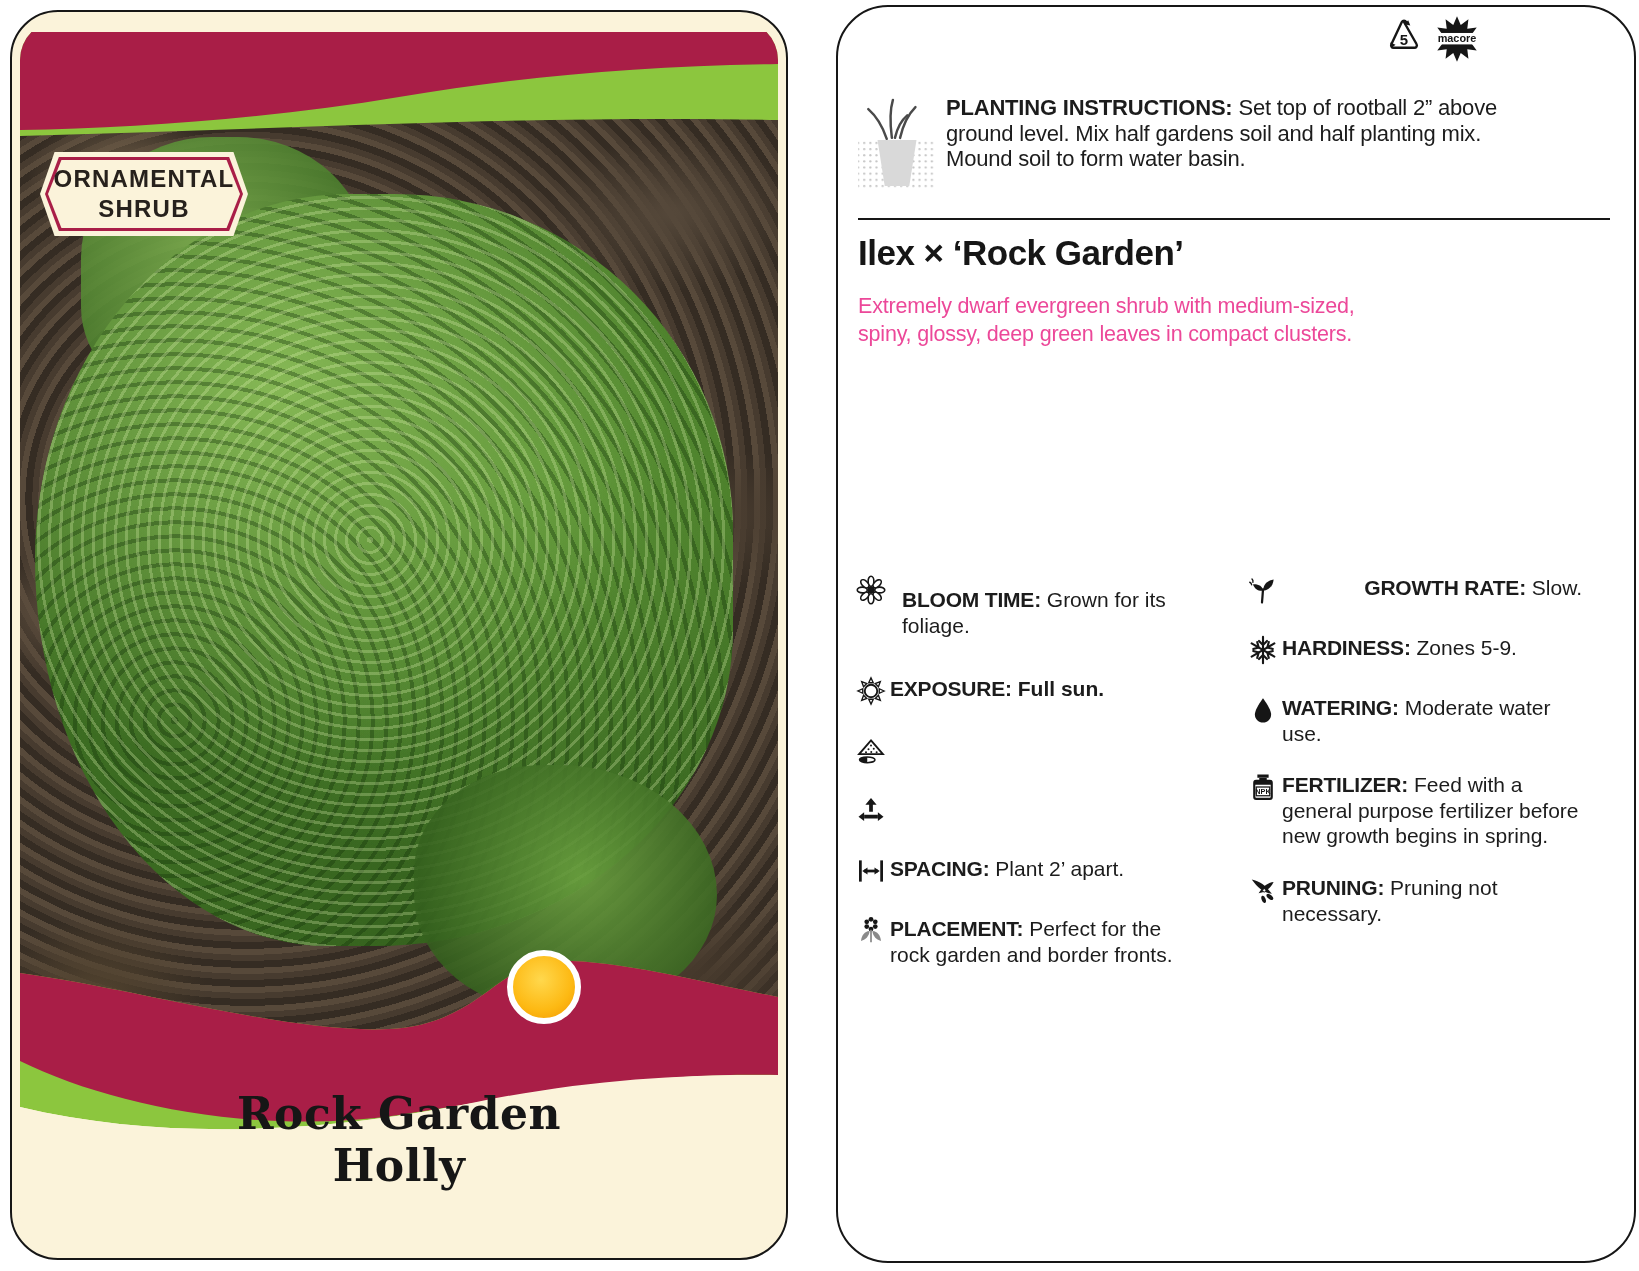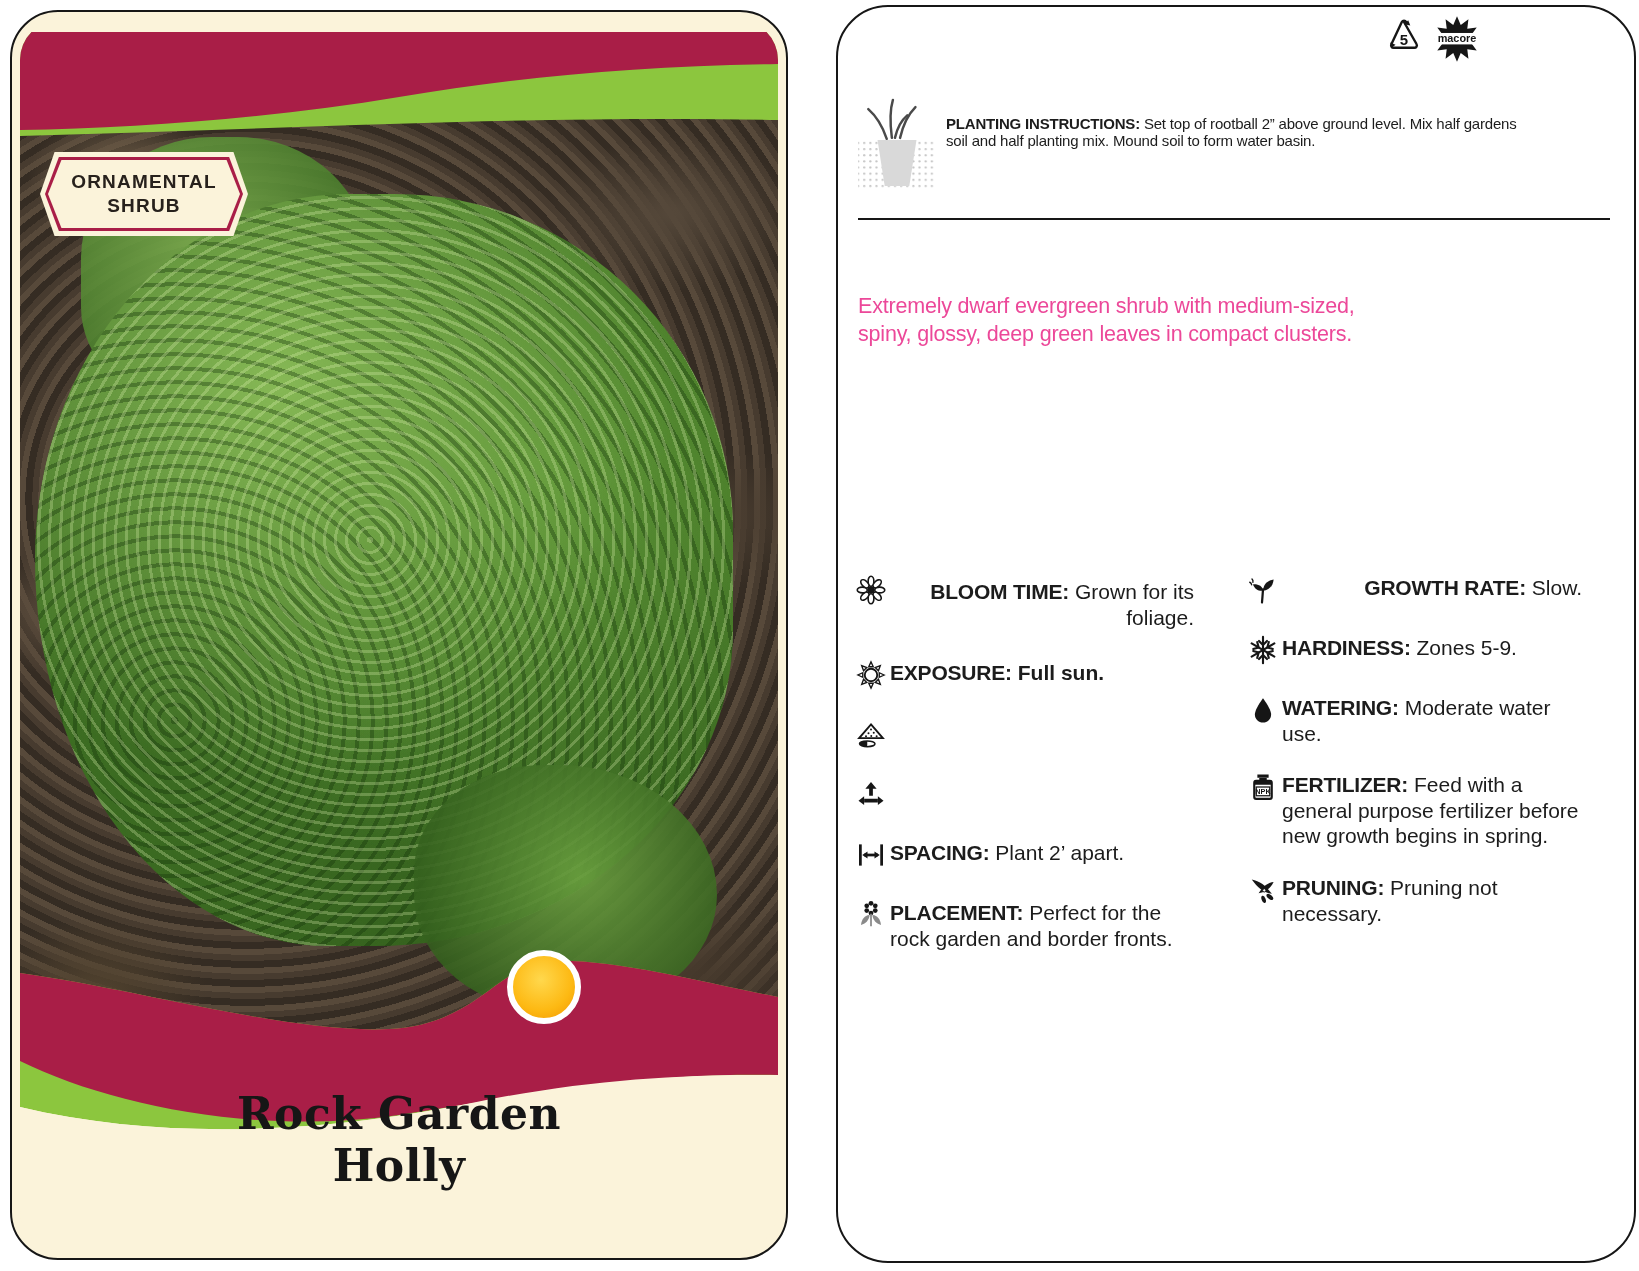--- a/index.html
+++ b/index.html
@@ -37,35 +37,35 @@
   .foliage-c{position:absolute;left:52%;top:68%;width:40%;height:26%;border-radius:45% 55% 50% 50%;
            background:radial-gradient(circle at 55% 45%, #6aa03f 0%, #35611e 75%, rgba(53,97,30,0) 100%);opacity:.9;}
   .wave-top{position:absolute;left:0;top:12px;width:100%;height:150px;z-index:3;}
   .wave-bottom{position:absolute;left:0;top:884px;width:100%;height:346px;z-index:3;}
   .badge{position:absolute;left:20px;top:132px;width:208px;height:84px;z-index:5;}
   .hex{position:absolute;clip-path:polygon(0% 50%,7% 0%,93% 0%,100% 50%,93% 100%,7% 100%);}
   .hex.h1{inset:0;background:#FBF3DA;}
   .hex.h2{inset:5px;background:#A91E47;}
   .hex.h3{inset:8px;background:#FBF3DA;}
   .badge-text{position:absolute;inset:0;display:flex;flex-direction:column;align-items:center;
-              justify-content:center;font-weight:bold;font-size:19px;letter-spacing:1.2px;
+              justify-content:center;font-weight:bold;font-size:24px;letter-spacing:1.2px;
               color:#27211c;line-height:1.25;z-index:2;}
   .sun-dot{position:absolute;left:487px;top:930px;width:74px;height:74px;border-radius:50%;
            border:6px solid #ffffff;box-sizing:border-box;z-index:6;
            background:radial-gradient(circle at 45% 38%, #ffd84d 0%, #fdb913 60%, #f29600 100%);}
   .tag-title{position:absolute;left:0;right:0;top:1068px;text-align:center;z-index:7;
              font-family:"DejaVu Serif","Liberation Serif",serif;font-weight:bold;
              font-size:44px;line-height:1.18;color:#161616;letter-spacing:.5px;}
 
   
   .right-card{position:absolute;left:836px;top:5px;width:800px;height:1258px;background:#ffffff;
               border:2px solid #161616;border-radius:52px;box-sizing:border-box;}
   .marks{position:absolute;left:546px;top:8px;display:flex;align-items:flex-start;gap:6px;}
   .plant-instr{position:absolute;left:18px;top:84px;display:flex;align-items:flex-start;}
-  .plant-instr .txt{width:578px;margin-left:8px;margin-top:24px;font-size:15px;
+  .plant-instr .txt{width:578px;margin-left:8px;margin-top:4px;font-size:22px;
                     line-height:1.16;letter-spacing:-0.2px;color:#1c1c1c;}
   .divider{position:absolute;left:20px;right:24px;top:211px;border-top:2px solid #161616;}
   .botanical{position:absolute;left:20px;top:226px;font-size:35px;font-weight:bold;
              letter-spacing:-0.5px;color:#161616;}
   .descr{position:absolute;left:20px;top:286px;width:540px;font-size:21.5px;line-height:1.3;
          letter-spacing:-0.2px;color:#ec4899;}
   .attrs{position:absolute;left:18px;top:550px;display:flex;column-gap:26px;}
   .col-l{width:366px;padding-top:18px;}
   .col-r{width:372px;padding-top:18px;}
   .attr{display:flex;align-items:flex-start;margin-bottom:26px;}
@@ -167,20 +167,21 @@
         </svg>
       </span>
       <div class="txt">
         <b>PLANTING INSTRUCTIONS:</b>
         <span>Set top of rootball 2” above ground level. Mix half gardens soil and half planting mix. Mound soil to form water basin.</span>
       </div>
     </div>
 
     <div class="divider"></div>
 
+    <div class="botanical">Ilex × ‘Rock Garden’</div>
 
     <div class="descr">Extremely dwarf evergreen shrub with medium-sized, spiny, glossy, deep green leaves in compact clusters.</div>
 
     <div class="attrs">
 
       <div class="col-l">
 
         <div class="attr">
           <span class="aicon">
             <svg width="30" height="30" viewBox="0 0 24 24">
@@ -193,21 +194,21 @@
                 <use href="#dzp" transform="rotate(45 12 12)"></use>
               <use href="#dzp" transform="rotate(90 12 12)"></use>
                 <use href="#dzp" transform="rotate(135 12 12)"></use>
               <use href="#dzp" transform="rotate(180 12 12)"></use>
                 <use href="#dzp" transform="rotate(225 12 12)"></use>
               <use href="#dzp" transform="rotate(270 12 12)"></use>
                 <use href="#dzp" transform="rotate(315 12 12)"></use>
               <circle cx="12" cy="12" r="2.8" fill="#161616"></circle>
             </svg>
           </span>
-          <p class="atext" style="margin:4px;text-align:right;">
+          <p class="atext" style="margin:12px;">
             <b>BLOOM TIME:</b>
             <span>Grown for its foliage.</span>
           </p>
         </div>
 
         <div class="attr">
           <span class="aicon">
             <svg width="30" height="30" viewBox="0 0 24 24">
               <defs>
                   <g id="sunr">

